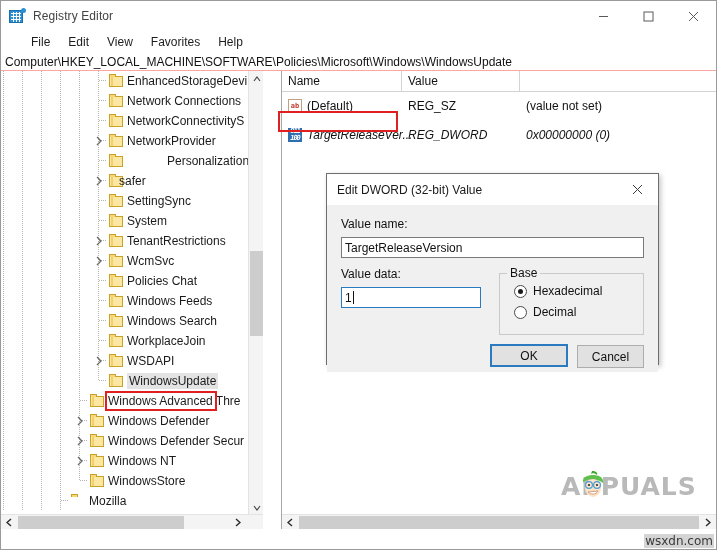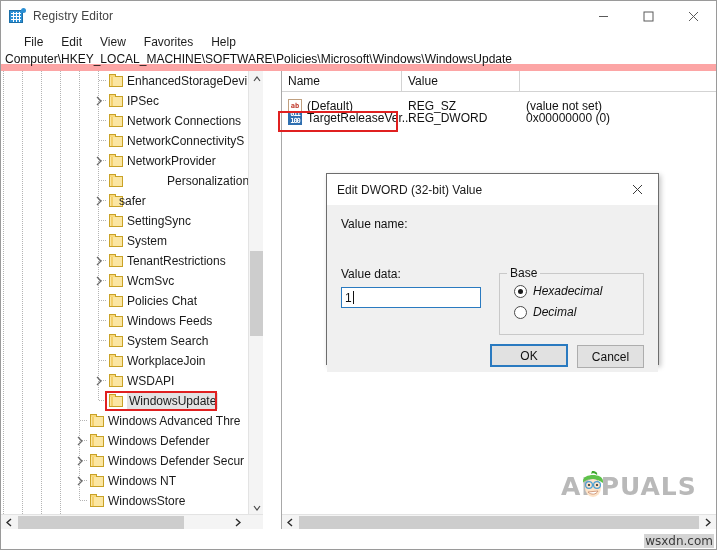--- a/index.html
+++ b/index.html
@@ -57,31 +57,31 @@
   .wc {
     width: 45px; display: flex; align-items: center; justify-content: center;
     color: #5a5a5a;
   }
   .wc svg { display: block; }
 
   
   .menubar {
     position: absolute; left: 0; top: 30px; width: 715px; height: 22px;
     background: #ffffff; display: flex; align-items: center;
-    padding-left: 14px;
+    padding-left: 21px;
   }
   .menu-item {
     font-size: 12px; color: #1d1d1d; padding: 2px 9px 3px 9px;
   }
 
   
   .addressbar {
     position: absolute; left: 0; top: 52px; width: 715px; height: 18px;
     background: #ffffff;
-    border-bottom: 7px solid #fca5a5;
+    border-bottom: 1px solid #fca5a5;
     display: flex; align-items: center;
   }
   .address-text {
     font-size: 12px; color: #111111; padding-left: 4px;
     white-space: nowrap;
   }
 
   
   .pane-left {
     position: absolute; left: 0; top: 70px; width: 263px; height: 458px;
@@ -291,21 +291,21 @@
   }
   .radio {
     width: 13px; height: 13px; border-radius: 50%;
     border: 1px solid #4a4a4a; background: #ffffff;
     position: relative; margin-right: 6px; flex: 0 0 auto;
   }
   .radio.checked::after {
     content: ""; position: absolute; left: 3px; top: 3px;
     width: 5px; height: 5px; border-radius: 50%; background: #1a1a1a;
   }
-  .radio-label { font-size: 12px; color: #111111; font-style: italic; }
+  .radio-label { font-size: 12px; color: #111111; }
   .btn {
     position: absolute; height: 23px;
     background: #e1e1e1; border: 1px solid #adadad;
     display: flex; align-items: center; justify-content: center;
     font-size: 12px; color: #111111;
   }
   .btn.default {
     border: 2px solid #2a7ac0; background: #e1e1e1;
   }
 
@@ -397,194 +397,173 @@
         </div>
         <div class="tree-row">
           <div class="guides">
             <div class="guide" style="left: 2px;"></div>
             <div class="guide" style="left: 21px;"></div>
             <div class="guide" style="left: 40px;"></div>
             <div class="guide" style="left: 59px;"></div>
             <div class="guide" style="left: 78px;"></div>
           </div>
           <div class="elbow" style="left: 97px;"></div>
+          <div class="folder" style="left: 108px;">
+            <div class="body"></div>
+            <div class="tab"></div>
+            <div class="spine"></div>
+          </div>
+          <div class="tree-label" style="left: 126px;">Network Connections</div>
+        </div>
+        <div class="tree-row">
+          <div class="guides">
+            <div class="guide" style="left: 2px;"></div>
+            <div class="guide" style="left: 21px;"></div>
+            <div class="guide" style="left: 40px;"></div>
+            <div class="guide" style="left: 59px;"></div>
+            <div class="guide" style="left: 78px;"></div>
+          </div>
+          <div class="elbow" style="left: 97px;"></div>
+          <div class="folder" style="left: 108px;">
+            <div class="body"></div>
+            <div class="tab"></div>
+            <div class="spine"></div>
+          </div>
+          <div class="tree-label" style="left: 126px;">NetworkConnectivityS</div>
+        </div>
+        <div class="tree-row">
+          <div class="guides">
+            <div class="guide" style="left: 2px;"></div>
+            <div class="guide" style="left: 21px;"></div>
+            <div class="guide" style="left: 40px;"></div>
+            <div class="guide" style="left: 59px;"></div>
+            <div class="guide" style="left: 78px;"></div>
+          </div>
+          <div class="elbow" style="left: 97px;"></div>
           <div class="chev" style="left: 93px;">
             <svg width="10" height="10" viewBox="0 0 10 10">
               <polyline points="3,1 7,5 3,9" fill="none" stroke="#6a6a6a" stroke-width="1.3"></polyline>
             </svg>
           </div>
           <div class="folder" style="left: 108px;">
             <div class="body"></div>
             <div class="tab"></div>
             <div class="spine"></div>
           </div>
-          <div class="tree-label" style="left: 126px;">IPSec</div>
-        </div>
-        <div class="tree-row">
-          <div class="guides">
-            <div class="guide" style="left: 2px;"></div>
-            <div class="guide" style="left: 21px;"></div>
-            <div class="guide" style="left: 40px;"></div>
-            <div class="guide" style="left: 59px;"></div>
-            <div class="guide" style="left: 78px;"></div>
-          </div>
-          <div class="elbow" style="left: 97px;"></div>
-          <div class="folder" style="left: 108px;">
-            <div class="body"></div>
-            <div class="tab"></div>
-            <div class="spine"></div>
-          </div>
-          <div class="tree-label" style="left: 126px;">Network Connections</div>
-        </div>
-        <div class="tree-row">
-          <div class="guides">
-            <div class="guide" style="left: 2px;"></div>
-            <div class="guide" style="left: 21px;"></div>
-            <div class="guide" style="left: 40px;"></div>
-            <div class="guide" style="left: 59px;"></div>
-            <div class="guide" style="left: 78px;"></div>
-          </div>
-          <div class="elbow" style="left: 97px;"></div>
-          <div class="folder" style="left: 108px;">
-            <div class="body"></div>
-            <div class="tab"></div>
-            <div class="spine"></div>
-          </div>
-          <div class="tree-label" style="left: 126px;">NetworkConnectivityS</div>
+          <div class="tree-label" style="left: 126px;">NetworkProvider</div>
+        </div>
+        <div class="tree-row">
+          <div class="guides">
+            <div class="guide" style="left: 2px;"></div>
+            <div class="guide" style="left: 21px;"></div>
+            <div class="guide" style="left: 40px;"></div>
+            <div class="guide" style="left: 59px;"></div>
+            <div class="guide" style="left: 78px;"></div>
+          </div>
+          <div class="elbow" style="left: 97px;"></div>
+          <div class="folder" style="left: 108px;">
+            <div class="body"></div>
+            <div class="tab"></div>
+            <div class="spine"></div>
+          </div>
+          <div class="tree-label" style="left: 126px; margin-left: 40px;">Personalization</div>
         </div>
         <div class="tree-row">
           <div class="guides">
             <div class="guide" style="left: 2px;"></div>
             <div class="guide" style="left: 21px;"></div>
             <div class="guide" style="left: 40px;"></div>
             <div class="guide" style="left: 59px;"></div>
             <div class="guide" style="left: 78px;"></div>
           </div>
           <div class="elbow" style="left: 97px;"></div>
           <div class="chev" style="left: 93px;">
             <svg width="10" height="10" viewBox="0 0 10 10">
               <polyline points="3,1 7,5 3,9" fill="none" stroke="#6a6a6a" stroke-width="1.3"></polyline>
             </svg>
           </div>
           <div class="folder" style="left: 108px;">
             <div class="body"></div>
             <div class="tab"></div>
             <div class="spine"></div>
           </div>
-          <div class="tree-label" style="left: 126px;">NetworkProvider</div>
-        </div>
-        <div class="tree-row">
-          <div class="guides">
-            <div class="guide" style="left: 2px;"></div>
-            <div class="guide" style="left: 21px;"></div>
-            <div class="guide" style="left: 40px;"></div>
-            <div class="guide" style="left: 59px;"></div>
-            <div class="guide" style="left: 78px;"></div>
-          </div>
-          <div class="elbow" style="left: 97px;"></div>
-          <div class="folder" style="left: 108px;">
-            <div class="body"></div>
-            <div class="tab"></div>
-            <div class="spine"></div>
-          </div>
-          <div class="tree-label" style="left: 126px; margin-left: 40px;">Personalization</div>
+          <div class="tree-label" style="left: 118px;">safer</div>
+        </div>
+        <div class="tree-row">
+          <div class="guides">
+            <div class="guide" style="left: 2px;"></div>
+            <div class="guide" style="left: 21px;"></div>
+            <div class="guide" style="left: 40px;"></div>
+            <div class="guide" style="left: 59px;"></div>
+            <div class="guide" style="left: 78px;"></div>
+          </div>
+          <div class="elbow" style="left: 97px;"></div>
+          <div class="folder" style="left: 108px;">
+            <div class="body"></div>
+            <div class="tab"></div>
+            <div class="spine"></div>
+          </div>
+          <div class="tree-label" style="left: 126px;">SettingSync</div>
+        </div>
+        <div class="tree-row">
+          <div class="guides">
+            <div class="guide" style="left: 2px;"></div>
+            <div class="guide" style="left: 21px;"></div>
+            <div class="guide" style="left: 40px;"></div>
+            <div class="guide" style="left: 59px;"></div>
+            <div class="guide" style="left: 78px;"></div>
+          </div>
+          <div class="elbow" style="left: 97px;"></div>
+          <div class="folder" style="left: 108px;">
+            <div class="body"></div>
+            <div class="tab"></div>
+            <div class="spine"></div>
+          </div>
+          <div class="tree-label" style="left: 126px;">System</div>
         </div>
         <div class="tree-row">
           <div class="guides">
             <div class="guide" style="left: 2px;"></div>
             <div class="guide" style="left: 21px;"></div>
             <div class="guide" style="left: 40px;"></div>
             <div class="guide" style="left: 59px;"></div>
             <div class="guide" style="left: 78px;"></div>
           </div>
           <div class="elbow" style="left: 97px;"></div>
           <div class="chev" style="left: 93px;">
             <svg width="10" height="10" viewBox="0 0 10 10">
               <polyline points="3,1 7,5 3,9" fill="none" stroke="#6a6a6a" stroke-width="1.3"></polyline>
             </svg>
           </div>
           <div class="folder" style="left: 108px;">
             <div class="body"></div>
             <div class="tab"></div>
             <div class="spine"></div>
           </div>
-          <div class="tree-label" style="left: 118px;">safer</div>
-        </div>
-        <div class="tree-row">
-          <div class="guides">
-            <div class="guide" style="left: 2px;"></div>
-            <div class="guide" style="left: 21px;"></div>
-            <div class="guide" style="left: 40px;"></div>
-            <div class="guide" style="left: 59px;"></div>
-            <div class="guide" style="left: 78px;"></div>
-          </div>
-          <div class="elbow" style="left: 97px;"></div>
-          <div class="folder" style="left: 108px;">
-            <div class="body"></div>
-            <div class="tab"></div>
-            <div class="spine"></div>
-          </div>
-          <div class="tree-label" style="left: 126px;">SettingSync</div>
-        </div>
-        <div class="tree-row">
-          <div class="guides">
-            <div class="guide" style="left: 2px;"></div>
-            <div class="guide" style="left: 21px;"></div>
-            <div class="guide" style="left: 40px;"></div>
-            <div class="guide" style="left: 59px;"></div>
-            <div class="guide" style="left: 78px;"></div>
-          </div>
-          <div class="elbow" style="left: 97px;"></div>
-          <div class="folder" style="left: 108px;">
-            <div class="body"></div>
-            <div class="tab"></div>
-            <div class="spine"></div>
-          </div>
-          <div class="tree-label" style="left: 126px;">System</div>
+          <div class="tree-label" style="left: 126px;">TenantRestrictions</div>
         </div>
         <div class="tree-row">
           <div class="guides">
             <div class="guide" style="left: 2px;"></div>
             <div class="guide" style="left: 21px;"></div>
             <div class="guide" style="left: 40px;"></div>
             <div class="guide" style="left: 59px;"></div>
             <div class="guide" style="left: 78px;"></div>
           </div>
           <div class="elbow" style="left: 97px;"></div>
           <div class="chev" style="left: 93px;">
             <svg width="10" height="10" viewBox="0 0 10 10">
               <polyline points="3,1 7,5 3,9" fill="none" stroke="#6a6a6a" stroke-width="1.3"></polyline>
             </svg>
           </div>
           <div class="folder" style="left: 108px;">
             <div class="body"></div>
             <div class="tab"></div>
             <div class="spine"></div>
           </div>
-          <div class="tree-label" style="left: 126px;">TenantRestrictions</div>
-        </div>
-        <div class="tree-row">
-          <div class="guides">
-            <div class="guide" style="left: 2px;"></div>
-            <div class="guide" style="left: 21px;"></div>
-            <div class="guide" style="left: 40px;"></div>
-            <div class="guide" style="left: 59px;"></div>
-            <div class="guide" style="left: 78px;"></div>
-          </div>
-          <div class="elbow" style="left: 97px;"></div>
-          <div class="chev" style="left: 93px;">
-            <svg width="10" height="10" viewBox="0 0 10 10">
-              <polyline points="3,1 7,5 3,9" fill="none" stroke="#6a6a6a" stroke-width="1.3"></polyline>
-            </svg>
-          </div>
-          <div class="folder" style="left: 108px;">
-            <div class="body"></div>
-            <div class="tab"></div>
-            <div class="spine"></div>
-          </div>
           <div class="tree-label" style="left: 126px;">WcmSvc</div>
         </div>
         <div class="tree-row">
           <div class="guides">
             <div class="guide" style="left: 2px;"></div>
             <div class="guide" style="left: 21px;"></div>
             <div class="guide" style="left: 40px;"></div>
             <div class="guide" style="left: 59px;"></div>
             <div class="guide" style="left: 78px;"></div>
           </div>
@@ -619,21 +598,21 @@
             <div class="guide" style="left: 40px;"></div>
             <div class="guide" style="left: 59px;"></div>
             <div class="guide" style="left: 78px;"></div>
           </div>
           <div class="elbow" style="left: 97px;"></div>
           <div class="folder" style="left: 108px;">
             <div class="body"></div>
             <div class="tab"></div>
             <div class="spine"></div>
           </div>
-          <div class="tree-label" style="left: 126px;">System Search</div>
+          <div class="tree-label" style="left: 126px;">Windows Search</div>
         </div>
         <div class="tree-row">
           <div class="guides">
             <div class="guide" style="left: 2px;"></div>
             <div class="guide" style="left: 21px;"></div>
             <div class="guide" style="left: 40px;"></div>
             <div class="guide" style="left: 59px;"></div>
             <div class="guide" style="left: 78px;"></div>
           </div>
           <div class="elbow" style="left: 97px;"></div>
@@ -826,21 +805,21 @@
     <div class="listrow" style="top:25px;">
       <div class="val-icon ab">
         <div class="box"></div>
           <div class="inner">ab</div>
       </div>
       <div class="cell c-name">(Default)</div>
       <div class="cell c-type">REG_SZ</div>
       <div class="cell c-data">(value not set)</div>
     </div>
 
-    <div class="listrow" style="top:37px;">
+    <div class="listrow" style="top:54px;font-style:italic;">
       <div class="val-icon bin">
         <div class="box" style="border-color:#2f6fb0;"></div>
           <div class="inner">011<br>100</div>
       </div>
       <div class="cell c-name">TargetReleaseVer...</div>
       <div class="cell c-type">REG_DWORD</div>
       <div class="cell c-data">0x00000000 (0)</div>
     </div>
 
     <div class="hscroll" style="left:0;width:434px;">
@@ -866,20 +845,23 @@
       <div class="dlg-close">
         <svg width="11" height="11" viewBox="0 0 11 11">
             <line x1="1" y1="1" x2="10" y2="10" stroke="#3a3a3a" stroke-width="1"></line>
             <line x1="10" y1="1" x2="1" y2="10" stroke="#3a3a3a" stroke-width="1"></line>
           </svg>
       </div>
     </div>
 
     <div class="dlg-body">
       <div class="lbl" style="left:14px; top:12px;">Value name:</div>
+      <div class="textinput" style="left:14px; top:32px; width:303px; height:21px;">
+        <span>TargetReleaseVersion</span>
+      </div>
 
       <div class="lbl" style="left:14px; top:62px;">Value data:</div>
       <div class="textinput focused" style="left:14px; top:82px; width:140px; height:21px;">
         <span>1</span>
           <span class="caret"></span>
       </div>
 
       <div class="groupbox" style="left:172px; top:68px; width:145px; height:62px;">
         <div class="group-title">Base</div>
         <div class="radio-row" style="left:14px; top:10px;">

